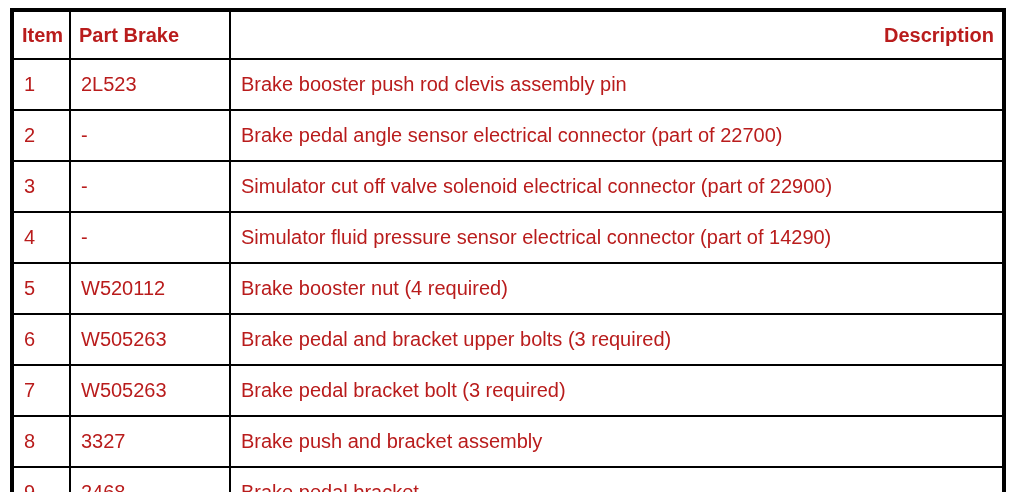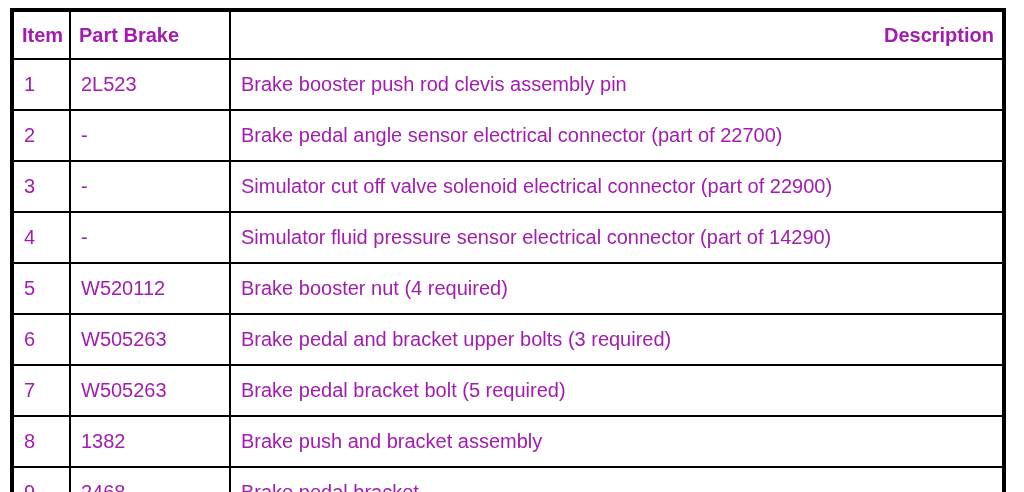--- a/index.html
+++ b/index.html
@@ -10,21 +10,21 @@
     height: 492px;
     overflow: hidden;
   }
   .page {
     width: 1024px;
     height: 492px;
     background: #ffffff;
     box-sizing: border-box;
     padding: 8px 10px;
     font-family: "Liberation Sans", "DejaVu Sans", sans-serif;
-    color: #a21caf;
+    color: #b91c1c;
   }
   table.parts {
     border-collapse: collapse;
     width: 996px;
     height: 476px;
     table-layout: fixed;
     background: #ffffff;
   }
   table.parts, table.parts th, table.parts td {
     border: 2px solid #000000;
@@ -100,25 +100,25 @@
         <td>Brake booster nut (4 required)</td>
       </tr>
       <tr>
         <td>6</td>
         <td>W505263</td>
         <td>Brake pedal and bracket upper bolts (3 required)</td>
       </tr>
       <tr>
         <td>7</td>
         <td>W505263</td>
-        <td>Brake pedal bracket bolt (5 required)</td>
+        <td>Brake pedal bracket bolt (3 required)</td>
       </tr>
       <tr>
         <td>8</td>
-        <td>1382</td>
+        <td>3327</td>
         <td>Brake push and bracket assembly</td>
       </tr>
       <tr>
         <td>9</td>
         <td>2468</td>
         <td>Brake pedal bracket</td>
       </tr>
     </tbody>
   </table>
 </div>

